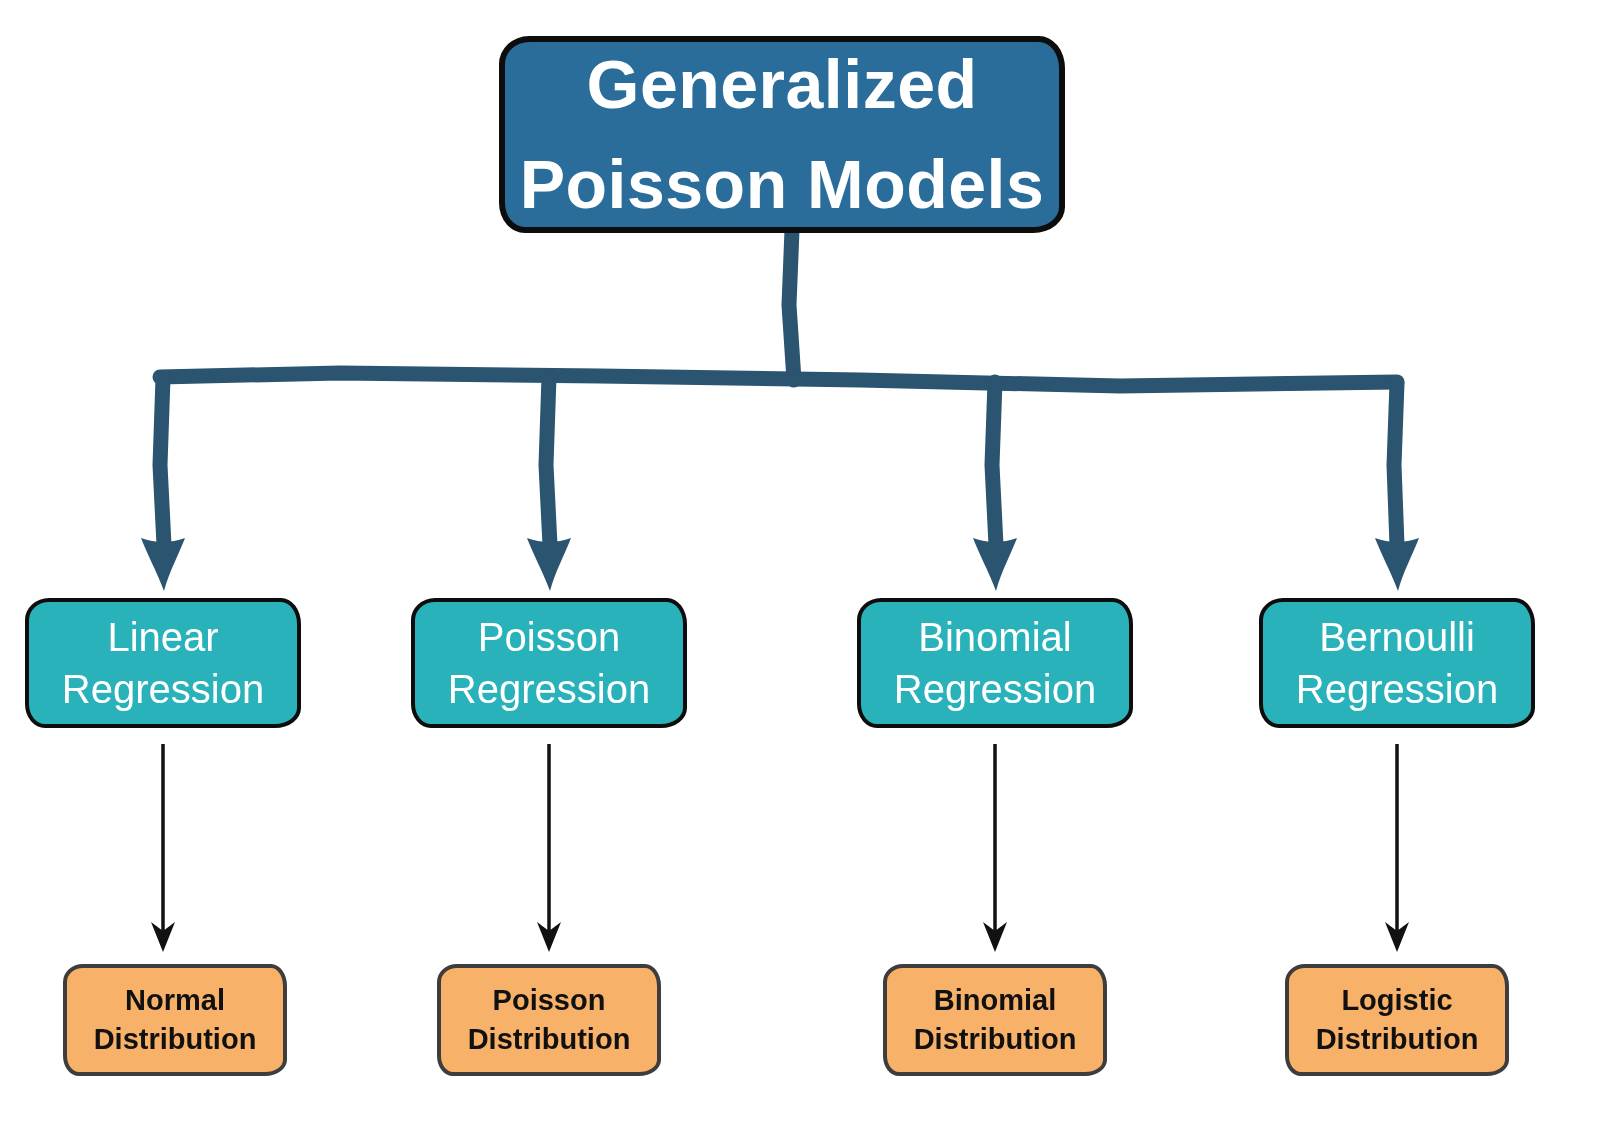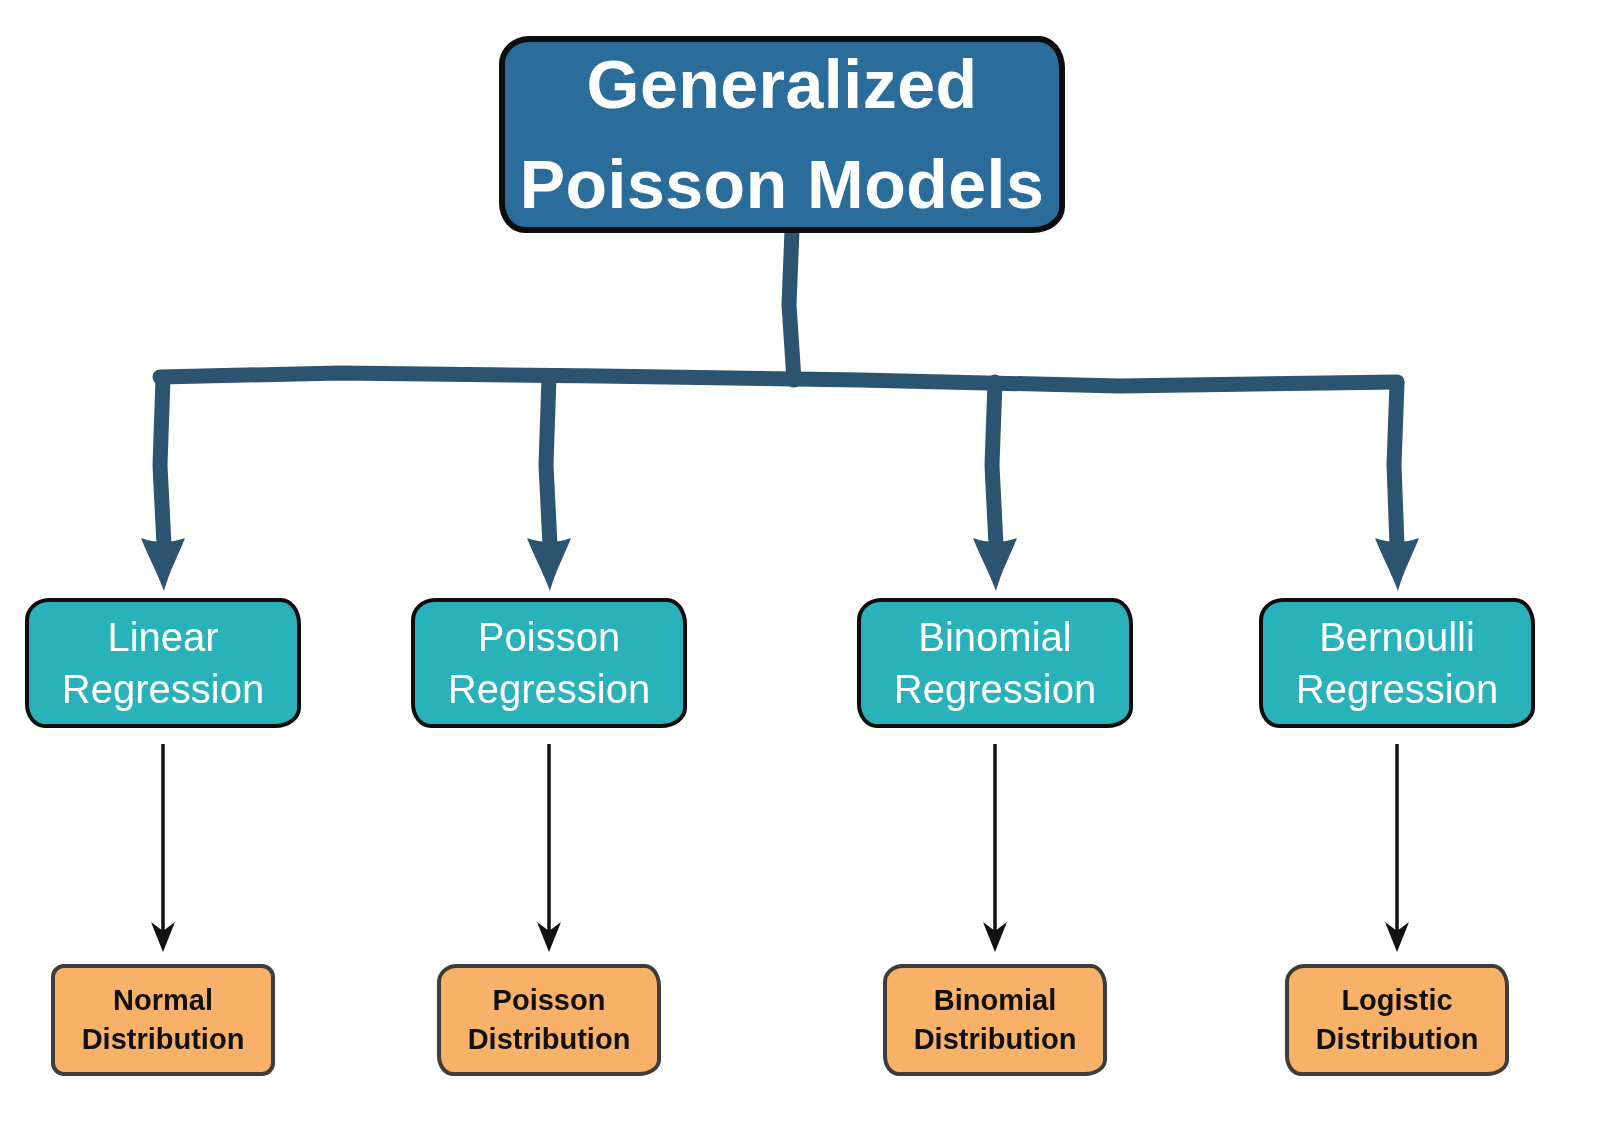--- a/index.html
+++ b/index.html
@@ -74,21 +74,21 @@
     border-radius: 20px 16px 22px 16px / 18px 22px 16px 20px;
     color: var(--dist-text, #111111);
     font-size: 29px;
     font-weight: bold;
     line-height: 1.35;
   }
   .col-1.model-node { left: 25px; }
   .col-2.model-node { left: 411px; }
   .col-3.model-node { left: 857px; }
   .col-4.model-node { left: 1259px; }
-  .col-1.dist-node { left: 51px; border-radius: 13px; }
+  .col-1.dist-node { left: 63px; }
   .col-2.dist-node { left: 437px; }
   .col-3.dist-node { left: 883px; }
   .col-4.dist-node { left: 1285px; }
 </style>
 </head>
 <body>
 
 <div class="canvas">
 
   <svg class="connector-layer" viewBox="0 0 1600 1148" aria-hidden="true">

